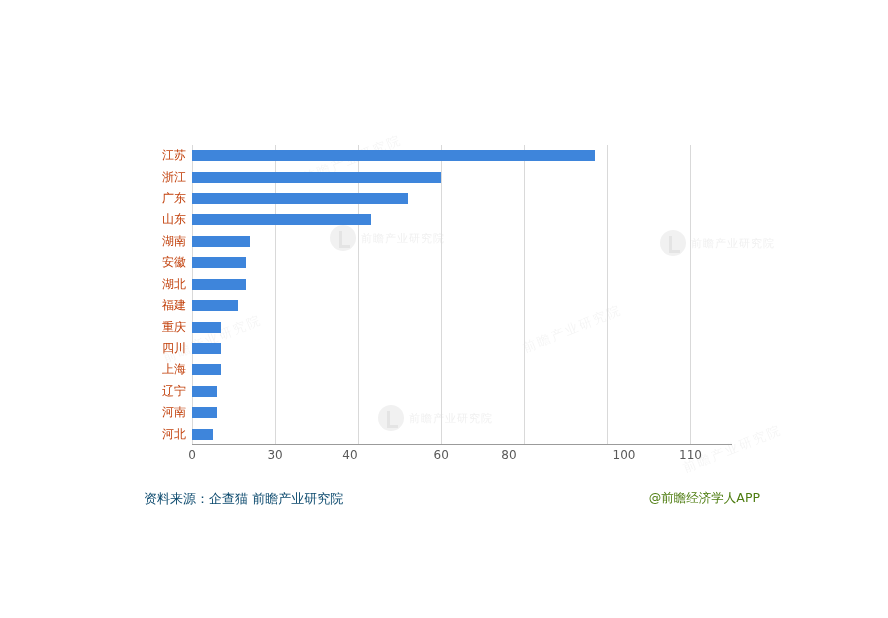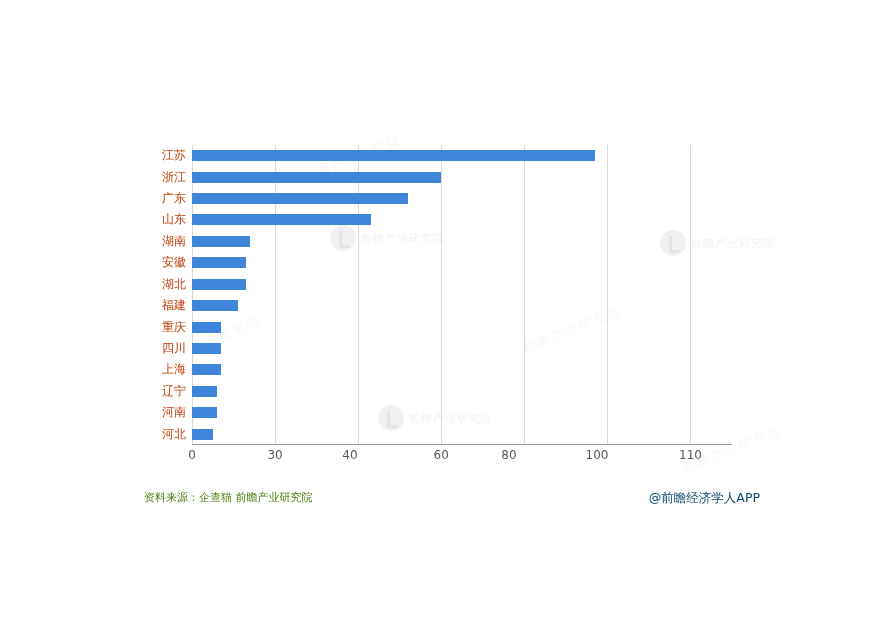--- a/index.html
+++ b/index.html
@@ -113,30 +113,30 @@
     transform: translateX(-50%);
     font-size: 12px;
     color: #595959;
     font-family: "DejaVu Sans", sans-serif;
   }
   
   .source-note {
     position: absolute;
     left: 144px;
     top: 490px;
-    font-size: 11px;
-    color: #4d7c0f;
+    font-size: 13px;
+    color: #0c4a6e;
     font-family: "DejaVu Sans", sans-serif;
   }
   .app-note {
     position: absolute;
     right: 128px;
     top: 490px;
     font-size: 12.5px;
-    color: #0c4a6e;
+    color: #4d7c0f;
     font-family: "DejaVu Sans", sans-serif;
   }
   
   .wm {
     position: absolute;
     color: rgba(0,0,0,0.045);
     font-size: 13px;
     letter-spacing: 2px;
     font-family: "DejaVu Sans", sans-serif;
     white-space: nowrap;
@@ -275,21 +275,21 @@
         </div>
       <div class="axis-base"></div>
     </div>
 
     <div class="xlabels">
         <div class="xlabel" style="left: 0px;">0</div>
         <div class="xlabel" style="left: 83.0769px;">30</div>
         <div class="xlabel" style="left: 158px;">40</div>
         <div class="xlabel" style="left: 249.231px;">60</div>
         <div class="xlabel" style="left: 317px;">80</div>
-        <div class="xlabel" style="left: 405px;">100</div>
+        <div class="xlabel" style="left: 432px;">100</div>
         <div class="xlabel" style="left: 498.462px;">110</div>
       </div>
   </div>
 
   <div class="source-note">资料来源：企查猫 前瞻产业研究院</div>
   <div class="app-note">@前瞻经济学人APP</div>
 
 </div>
 
 </body></html>

